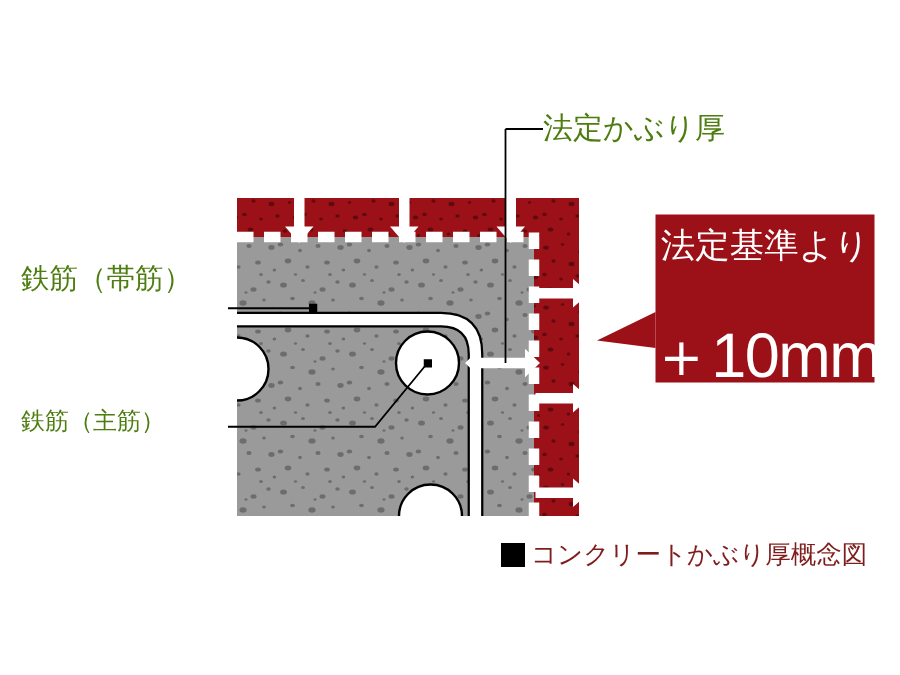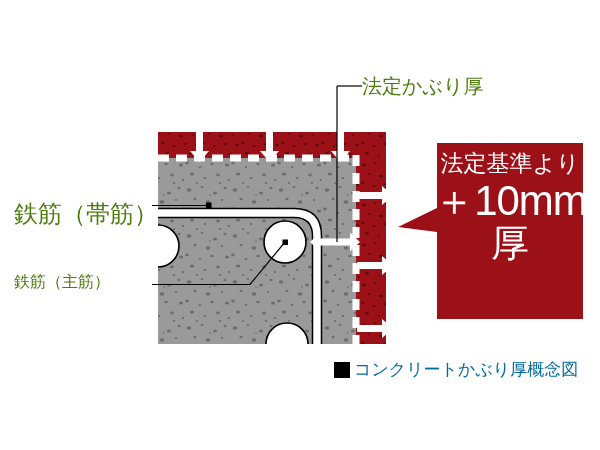--- a/index.html
+++ b/index.html
@@ -28,58 +28,59 @@
   }
   .jp-label {
     position: absolute;
     font-family: "Liberation Serif", "DejaVu Serif", serif;
     color: #4d7c0f;
     white-space: nowrap;
     letter-spacing: 0px;
   }
   #label-obi {
     left: 14px;
-    top: 202px;
-    font-size: 24px;
+    top: 175px;
+    font-size: 19px;
     line-height: 24px;
   }
   #label-shu {
     left: 14px;
     top: 270px;
     font-size: 16px;
     line-height: 24px;
   }
   #label-houtei {
     left: 362px;
     top: 73px;
     font-size: 20px;
     line-height: 26px;
   }
   #caption {
     position: absolute;
     left: 334px;
     top: 359px;
     font-size: 17px;
     line-height: 22px;
-    color: #0369a1;
+    color: #7f1d1d;
     white-space: nowrap;
   }
   #callout-box {
     position: absolute;
     left: 437px;
     top: 143px;
     width: 146px;
-    height: 176px;
+    height: 112px;
     background: #9c1018;
     box-sizing: border-box;
     display: flex;
     flex-direction: column;
     align-items: center;
     justify-content: flex-start;
     padding-top: 6px;
+    gap: 36px;
   }
   #callout-line1 {
     color: #ffffff;
     font-size: 23px;
     line-height: 30px;
     font-family: "Liberation Serif", "DejaVu Serif", serif;
     white-space: nowrap;
   }
   #callout-line2 {
     color: #ffffff;

